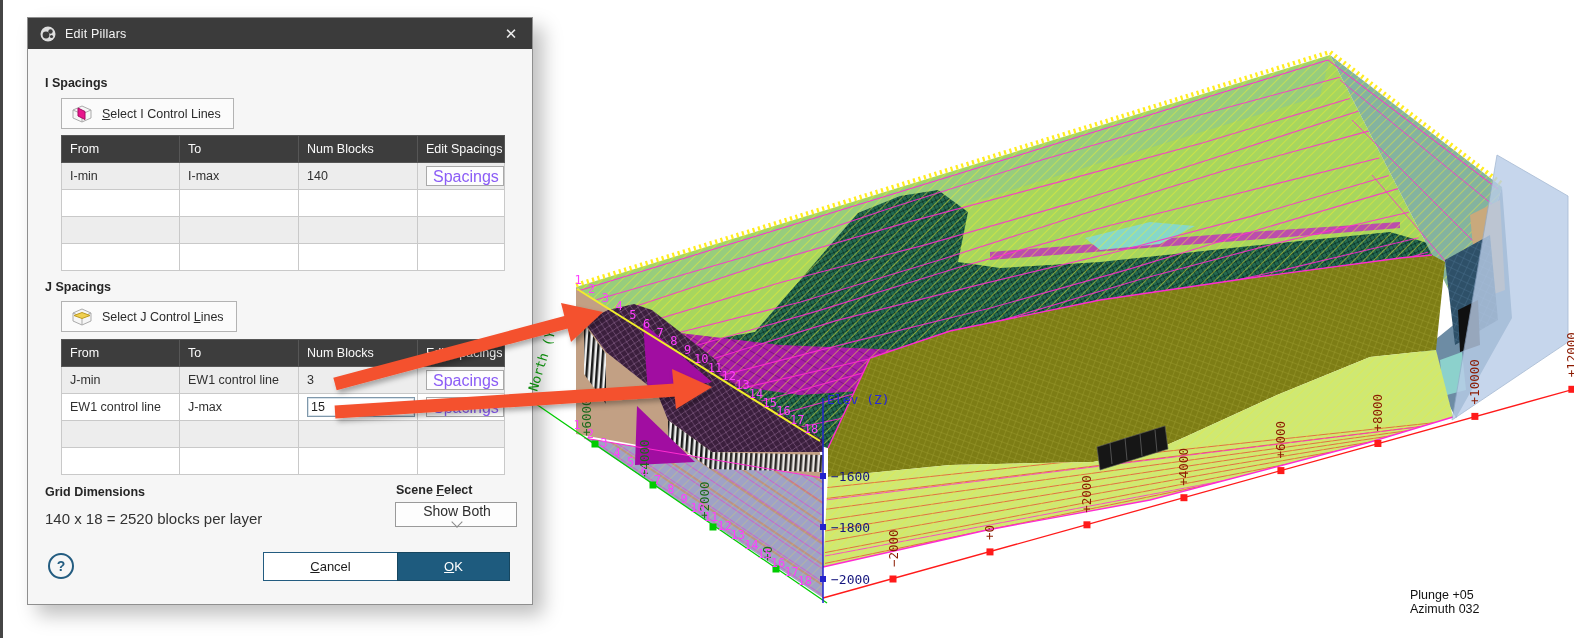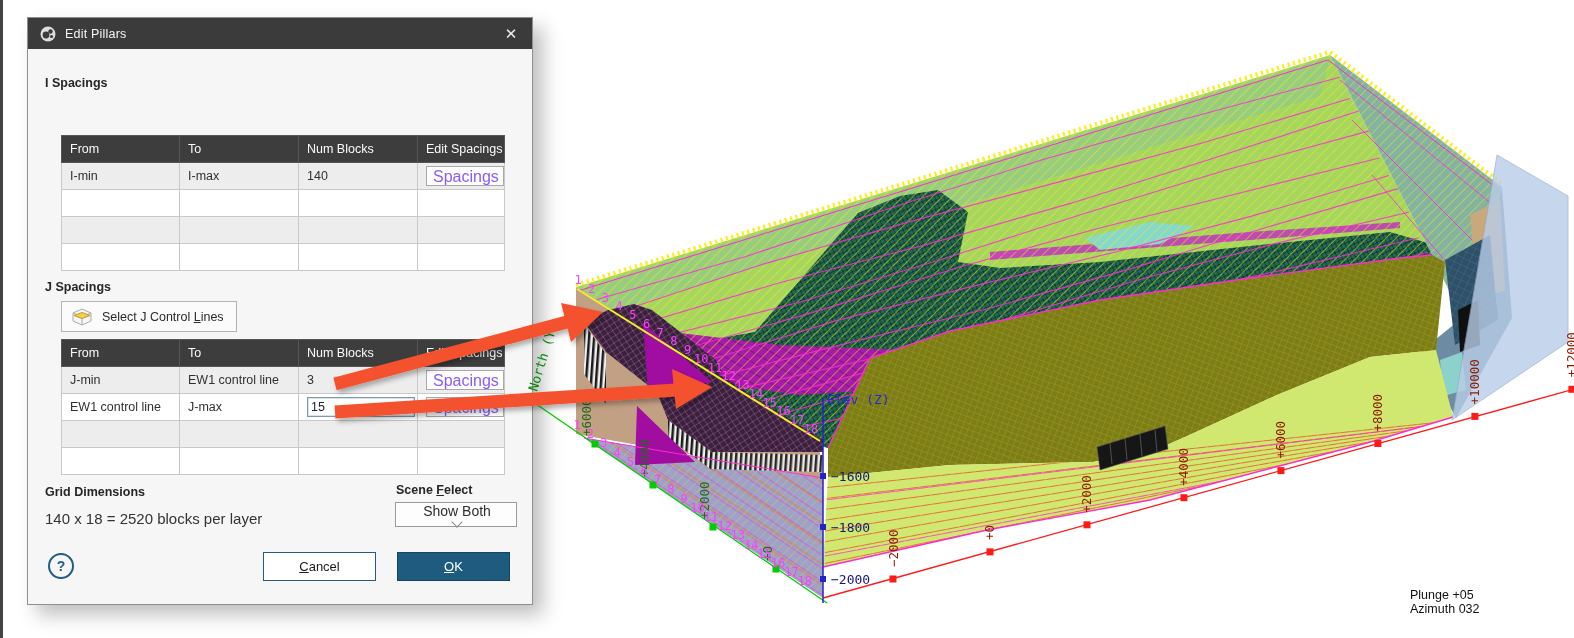--- a/index.html
+++ b/index.html
@@ -36,21 +36,21 @@
   .dropdown{position:absolute;width:122px;height:25px;background:#fdfdfd;border:1px solid #9a9a9a;
             display:flex;align-items:center;justify-content:space-between;padding:0 8px 0 10px;
             box-sizing:border-box;font-size:14px;color:#2e2e2e;cursor:pointer;flex-direction:column;}
   .chev{width:7px;height:7px;border-right:1.6px solid #8a8a8a;border-bottom:1.6px solid #8a8a8a;
         transform:rotate(45deg);margin-top:-4px;}
   .help{position:absolute;width:22px;height:22px;border:2px solid #235c80;border-radius:50%;
         color:#235c80;font-weight:bold;font-size:14px;display:flex;align-items:center;justify-content:center;cursor:pointer;}
   .btn{position:absolute;height:29px;font-size:13px;display:flex;align-items:center;justify-content:center;
        box-sizing:border-box;cursor:pointer;}
   .btn u{text-decoration:underline;}
-  .btn-cancel{left:235px;top:534px;width:113px;background:#fff;border:1px solid #235c80;color:#1c1c1c;}
+  .btn-cancel{left:235px;top:534px;width:135px;background:#fff;border:1px solid #235c80;color:#1c1c1c;}
   .btn-ok{left:369px;top:534px;width:113px;background:#1e5b7e;border:1px solid #16465f;color:#fff;}
 
   
   #scene{position:absolute;left:0;top:0;z-index:2;pointer-events:none;}
   .view-indicator{position:absolute;left:1410px;top:588px;width:152px;z-index:3;
                   font-size:12.5px;color:#111;line-height:14px;}
 </style>
 </head>
 <body>
 
@@ -64,20 +64,28 @@
         <circle cx="6" cy="9" r="3.4" fill="#3c3c3c"></circle>
         <circle cx="10.5" cy="5.5" r="2.2" fill="#3c3c3c"></circle>
         <circle cx="11.5" cy="10.5" r="1.6" fill="#3c3c3c"></circle>
       </svg>
       <span class="t">Edit Pillars</span>
       <span class="close">✕</span>
     </div>
 
     <div class="sec-label" style="left:17px;top:58px;">I Spacings</div>
 
+    <div class="sel-btn" style="left:33px;top:80px;">
+      <svg width="24" height="20">
+        <path d="M3,6 L12,2 L21,6 L21,14 L12,18 L3,14 Z" fill="#f4f4f4" stroke="#ababab" stroke-width="1" fill-opacity="0.6"></path>
+        <path d="M3,6 L12,10 L21,6 M12,10 L12,18" fill="none" stroke="#ababab" stroke-width="1"></path>
+        <polygon points="8,4 15,7.5 15,15.5 8,12" fill="#e8148c" stroke="#a50b63" stroke-width="1"></polygon>
+      </svg>
+      <span><span></span><u>S</u><span>elect I Control Lines</span></span>
+    </div>
 
     <table class="grid" style="left:33px;top:117px;">
       <colgroup>
           <col style="width:118px">
           <col style="width:119px">
           <col style="width:119px">
           <col style="width:87px">
         </colgroup>
       <tbody>
           <tr>

